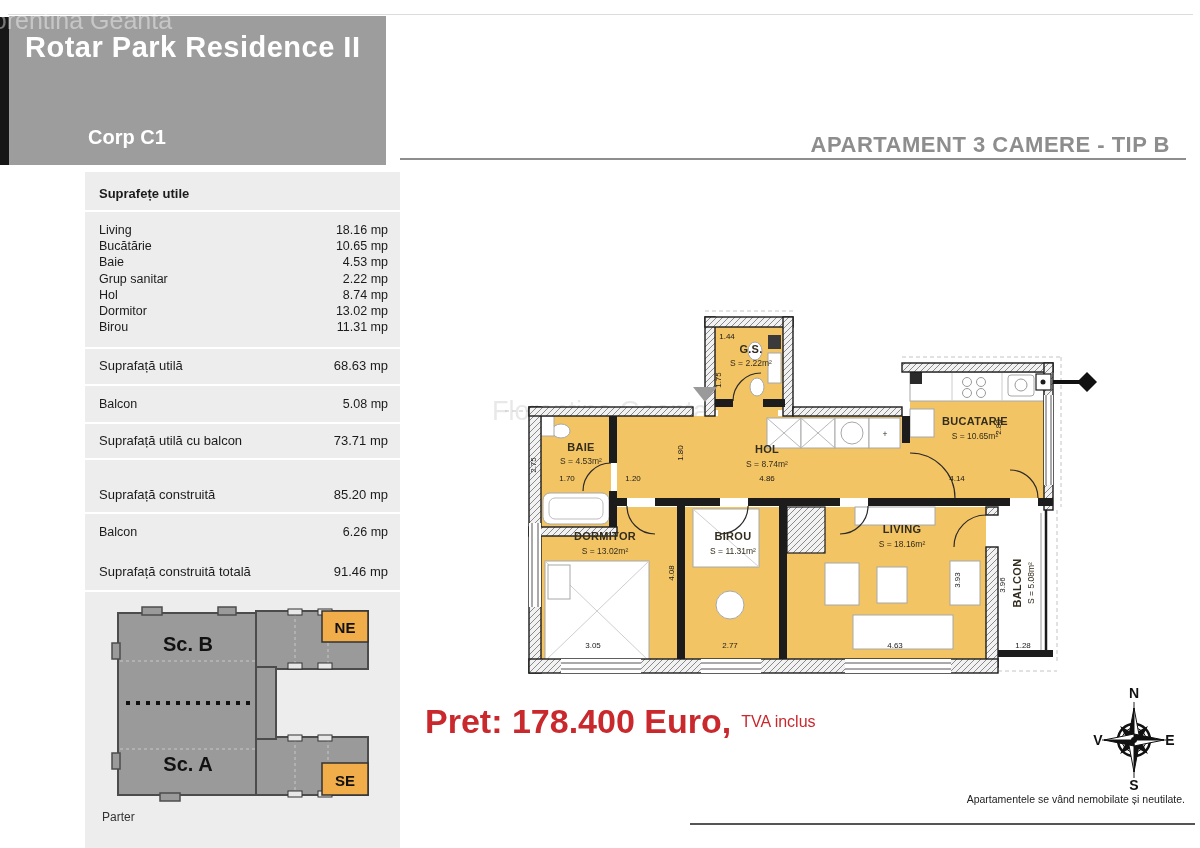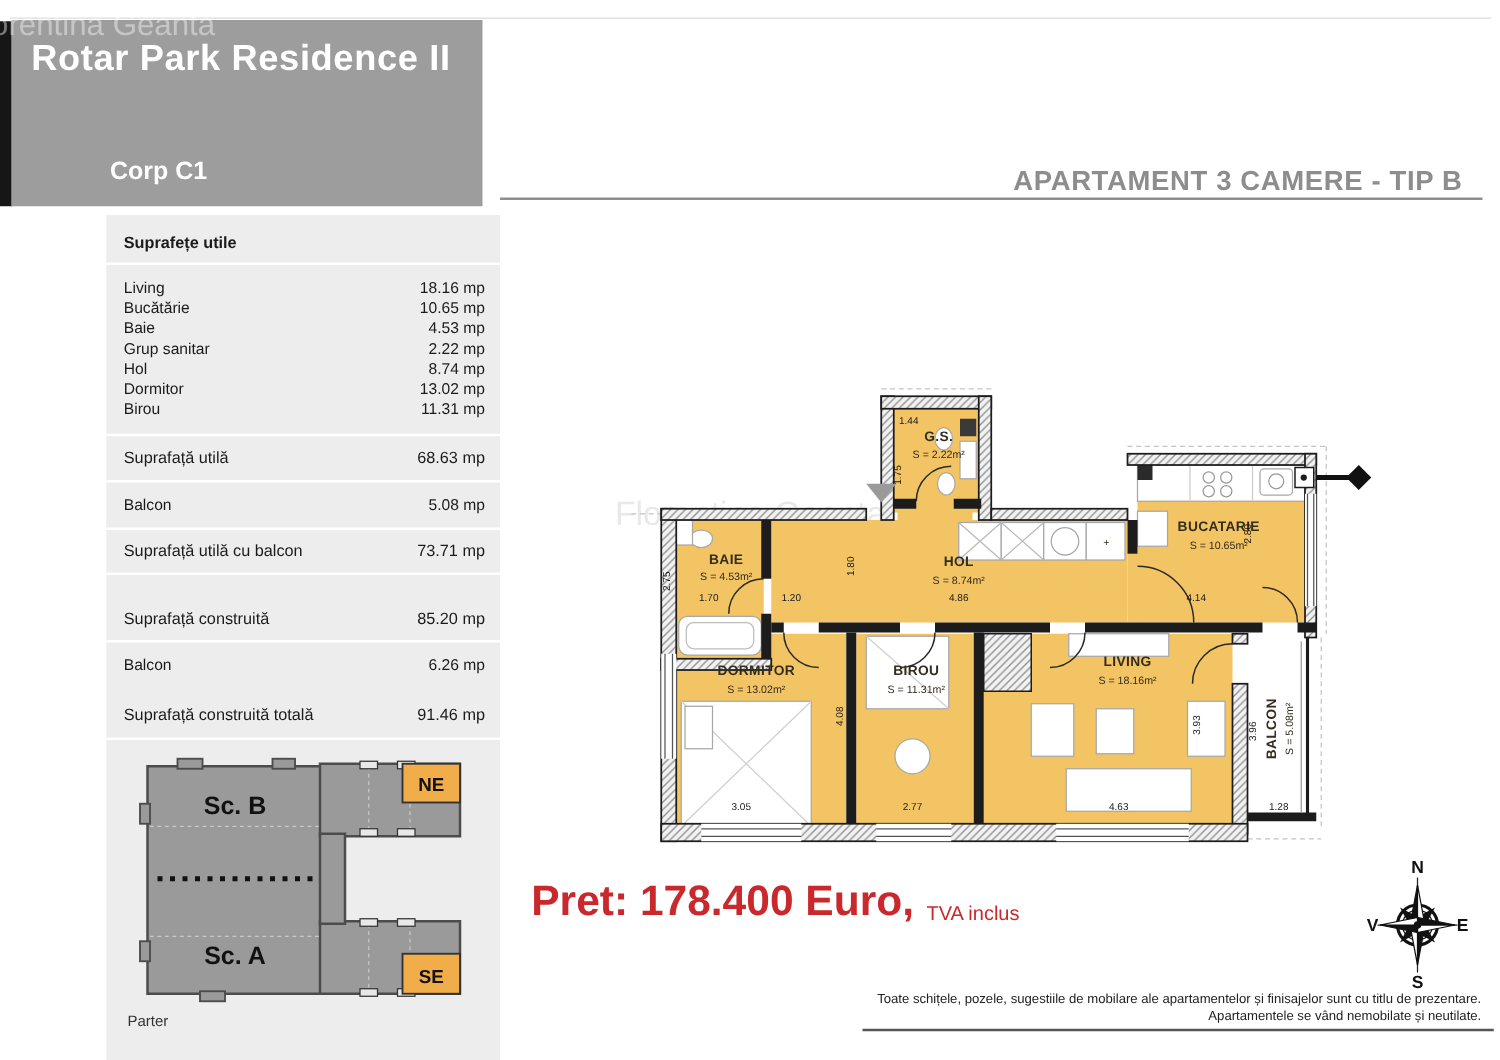--- a/index.html
+++ b/index.html
@@ -37,21 +37,21 @@
   .sb-row .lbl{flex:1;}
   .sb-row .val{width:64px;text-align:right;}
   .sb-total{padding:9px 0;font-size:13px;font-weight:normal;}
   .sb-plain{padding:10px 0;}
   .sb-gap{height:18px;}
 
   
   #minimap-caption{top:810px;left:102px;font-size:12px;color:#333;}
 
   
-  #price{top:702px;left:425px;display:flex;align-items:flex-end;gap:10px;color:#c9282d;white-space:nowrap;}
+  #price{top:702px;left:425px;display:flex;align-items:center;gap:10px;color:#c9282d;white-space:nowrap;}
   #price .main{font-size:34px;font-weight:bold;}
   #price .suffix{font-size:16px;font-weight:normal;}
 
   
   #footer-note{top:792px;left:600px;width:585px;text-align:right;font-size:10.5px;line-height:14px;color:#222;}
   #footer-rule{top:823px;left:690px;width:505px;height:0;border-top:2px solid #555;}
 
   svg text{font-family:"Liberation Sans","DejaVu Sans",sans-serif;}
   .dim{font-size:8px;fill:#1a1a1a;}
   .room-name{font-size:11px;font-weight:bold;fill:#332d1e;letter-spacing:.3px;}
@@ -408,18 +408,17 @@
     <circle cx="42" cy="52" r="3" fill="#111"></circle>
     <g font-size="14" font-weight="bold" fill="#111" text-anchor="middle">
       <text x="42" y="10">N</text>
       <text x="42" y="102">S</text>
       <text x="78" y="57">E</text>
       <text x="6" y="57">V</text>
     </g>
   </svg>
 
   <div class="abs" id="footer-note">
-    <div>Toate schițele, pozele, sugestiile de mobilare ale apartamentelor și finisajelor sunt cu titlu de prezentare.</div>
     <div>Apartamentele se vând nemobilate și neutilate.</div>
   </div>
   <div class="abs" id="footer-rule"></div>
 
 </div>
 
 </body></html>

